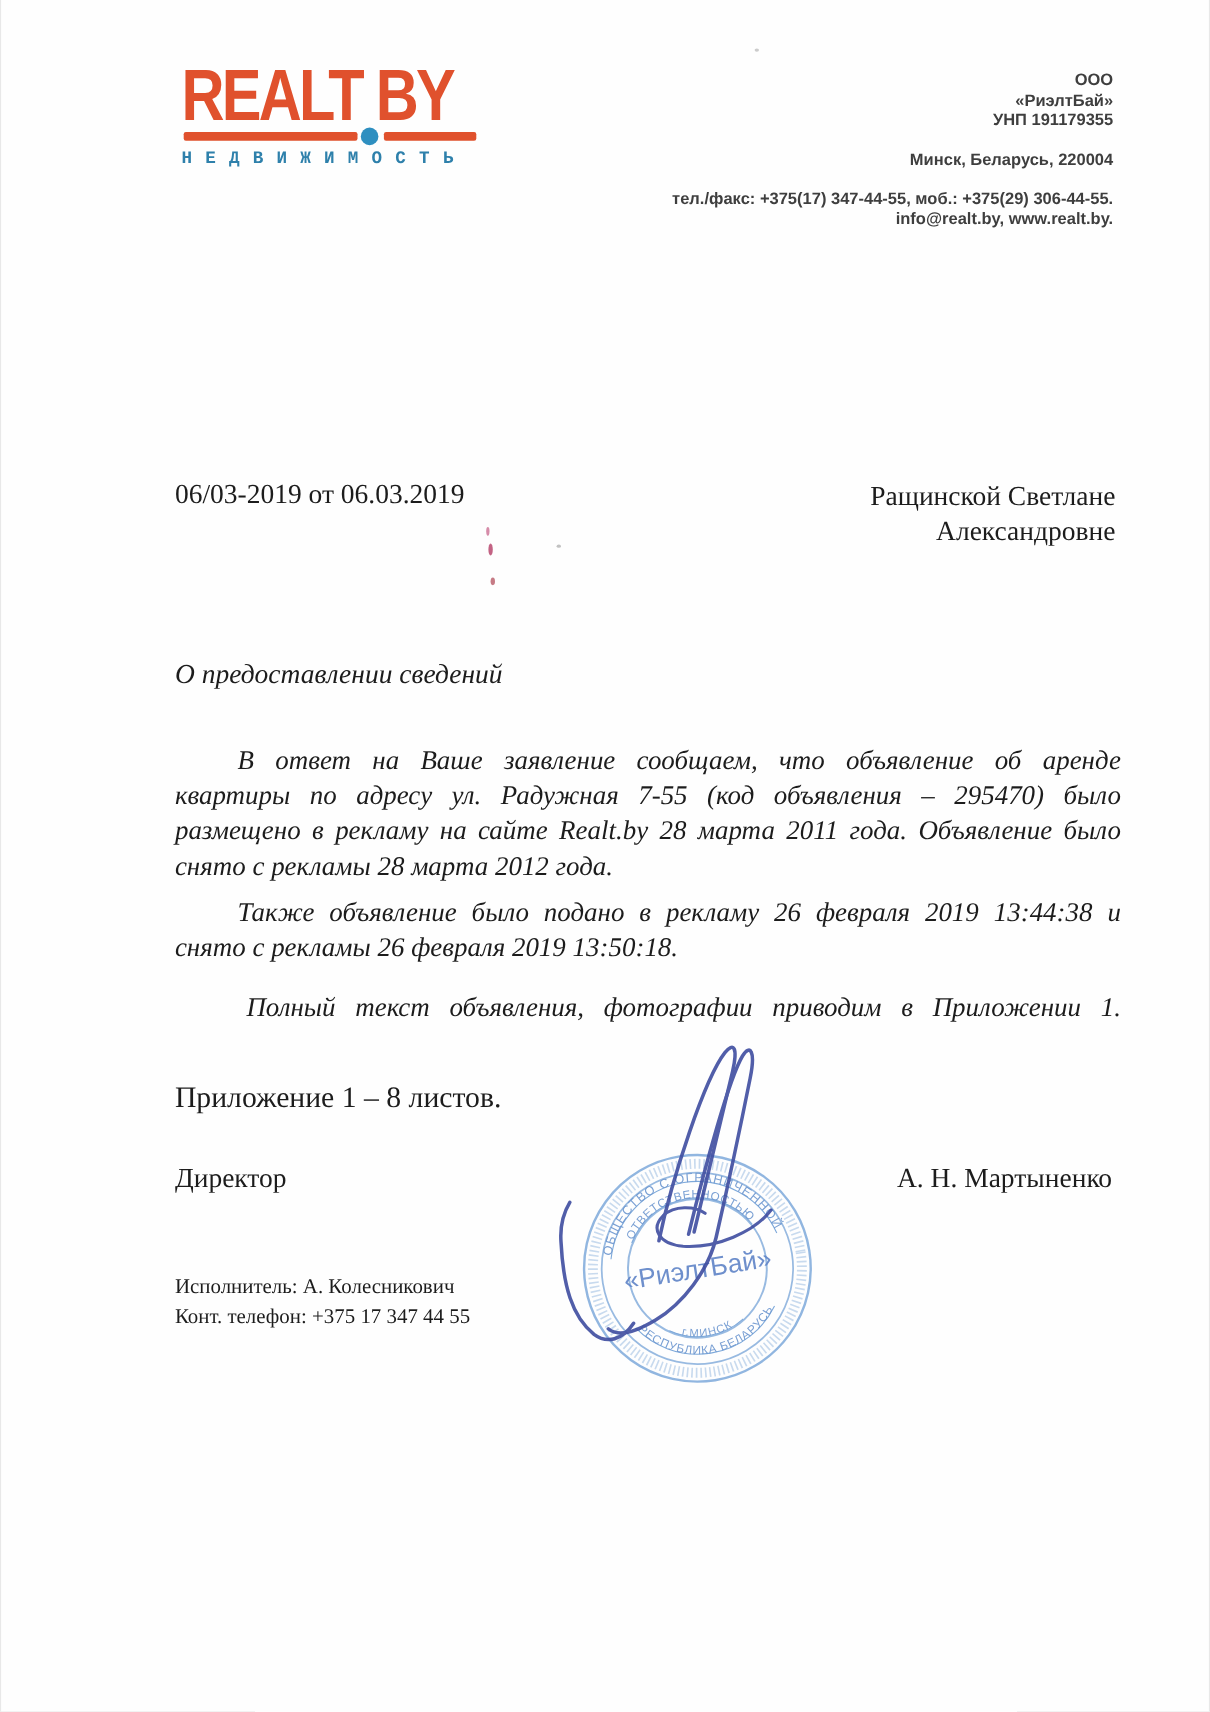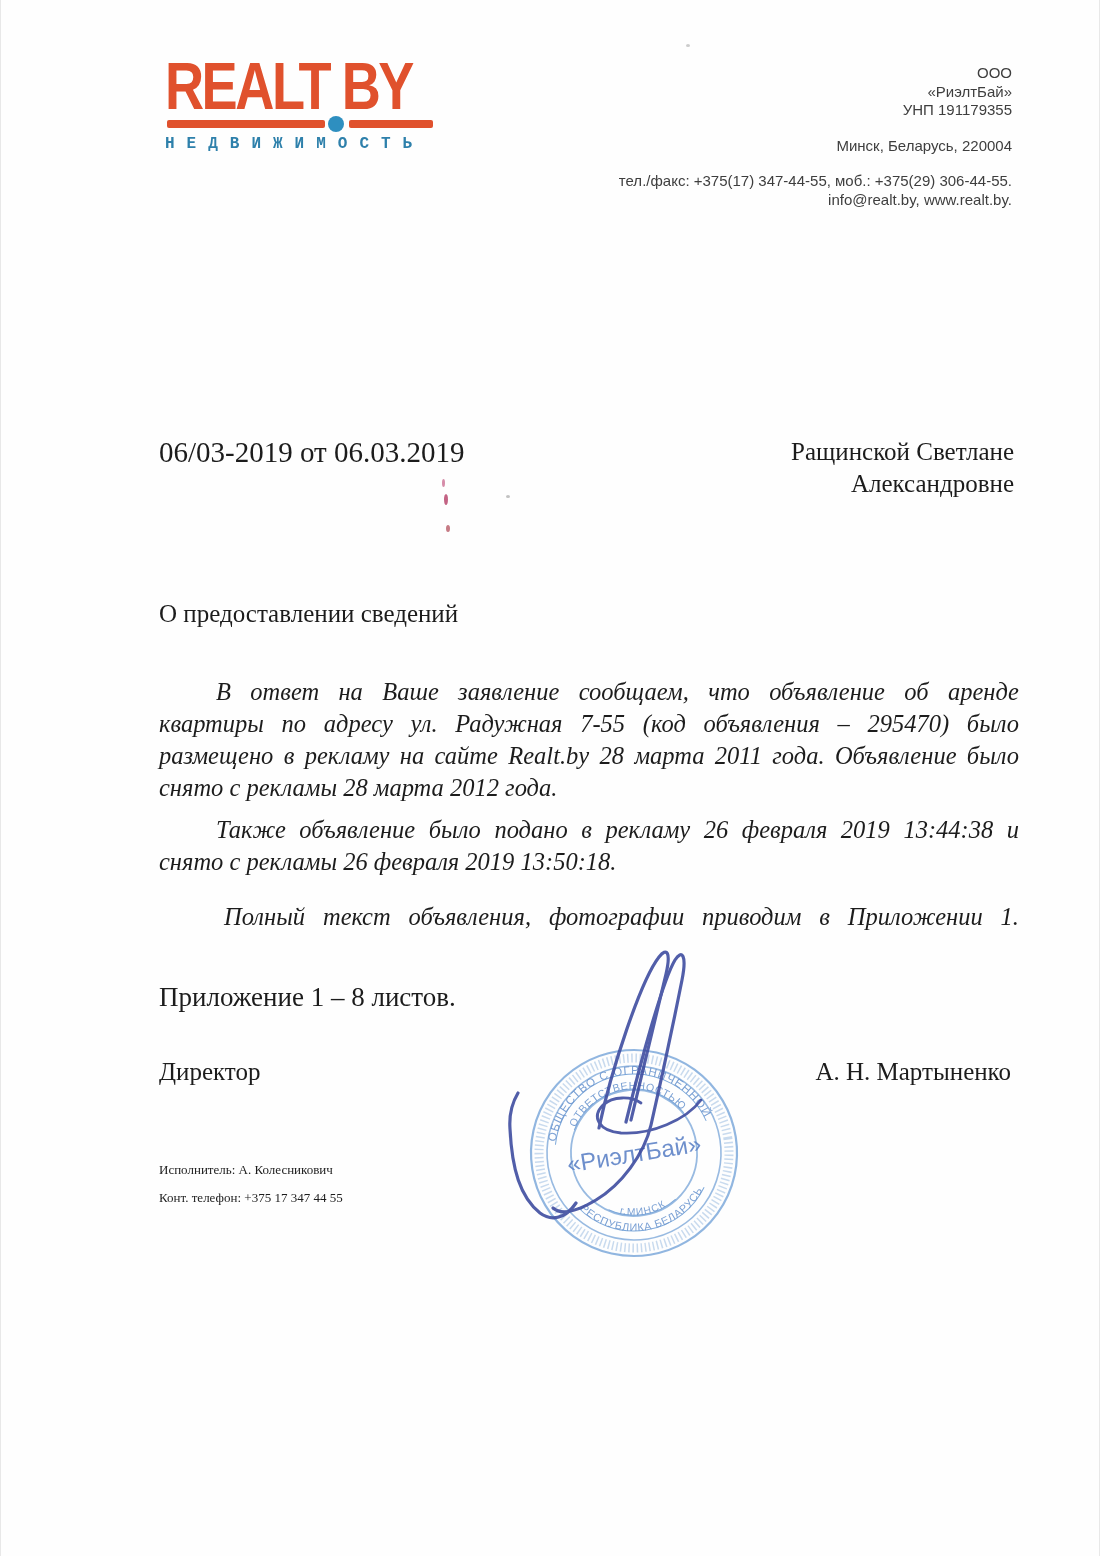--- a/index.html
+++ b/index.html
@@ -23,41 +23,41 @@
   .logo-tagline{
     margin-top:7px;font-family:Liberation Mono, monospace;font-weight:bold;
     font-size:16px;letter-spacing:12px;color:#2e80ab;white-space:nowrap;
   }
 
   
   .hdr{
     position:absolute;top:64px;right:87px;width:560px;text-align:right;
     font-family:"Liberation Sans",sans-serif;font-size:15px;line-height:18.5px;color:#3e3e3e;
   }
-  .hdr-group{margin-bottom:17px;}
+  .hdr-group{margin-bottom:17px;font-weight:bold;}
 
   
-  .ref-line{position:absolute;left:158px;top:436px;font-size:29px;}
+  .ref-line{position:absolute;left:158px;top:436px;font-size:25px;}
   .addressee{position:absolute;right:85px;top:436px;text-align:right;font-size:25px;line-height:32px;}
 
   
-  .subject{position:absolute;left:158px;top:600px;font-size:25px;}
+  .subject{position:absolute;left:158px;top:600px;font-size:25px;font-style:italic;}
   .body-block{position:absolute;left:158px;top:676px;width:860px;font-size:24.5px;line-height:32px;font-style:italic;}
   .para{margin:0;}
   .para.p2{margin-top:10px;}
   .para.p3{margin-top:23px;}
   .bline{text-align:justify;text-align-last:justify;}
   .bline.last{text-align-last:left;}
   .bline.first{padding-left:57px;}
   .bline.first3{padding-left:65px;}
 
   .attachment{position:absolute;left:158px;top:982px;font-size:27px;}
   .director-label{position:absolute;left:158px;top:1058px;font-size:25px;}
   .director-name{position:absolute;right:88px;top:1058px;font-size:25px;text-align:right;}
-  .executor{position:absolute;left:158px;top:1156px;font-size:13px;line-height:28px;font-family:Liberation Serif, serif;}
+  .executor{position:absolute;left:158px;top:1156px;font-size:19px;line-height:28px;font-family:Liberation Serif, serif;}
 
   
   .stamp-svg{position:absolute;left:495px;top:1015px;}
   .sig-svg{position:absolute;left:490px;top:940px;}
 
   
   .artifact{position:absolute;border-radius:50%;}
   .a1{left:441px;top:479px;width:3px;height:8px;background:#cc6f93;opacity:.8;}
   .a2{left:443px;top:494px;width:4px;height:11px;background:#b9486e;opacity:.85;}
   .a3{left:445px;top:525px;width:4px;height:7px;background:#b85a66;opacity:.8;}

